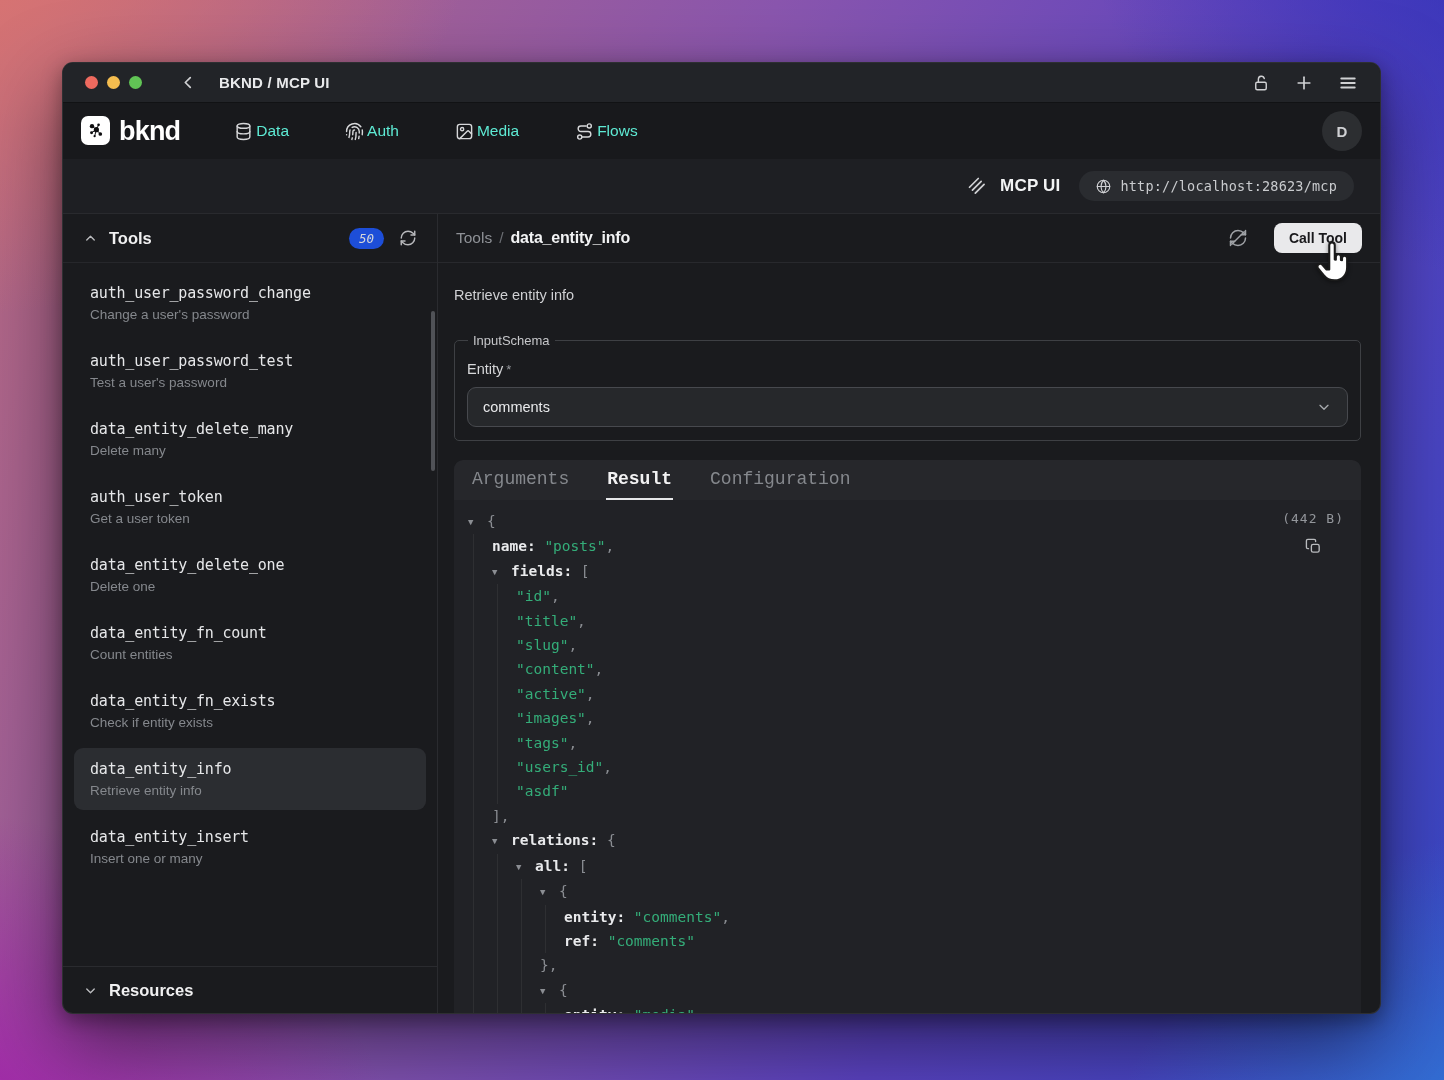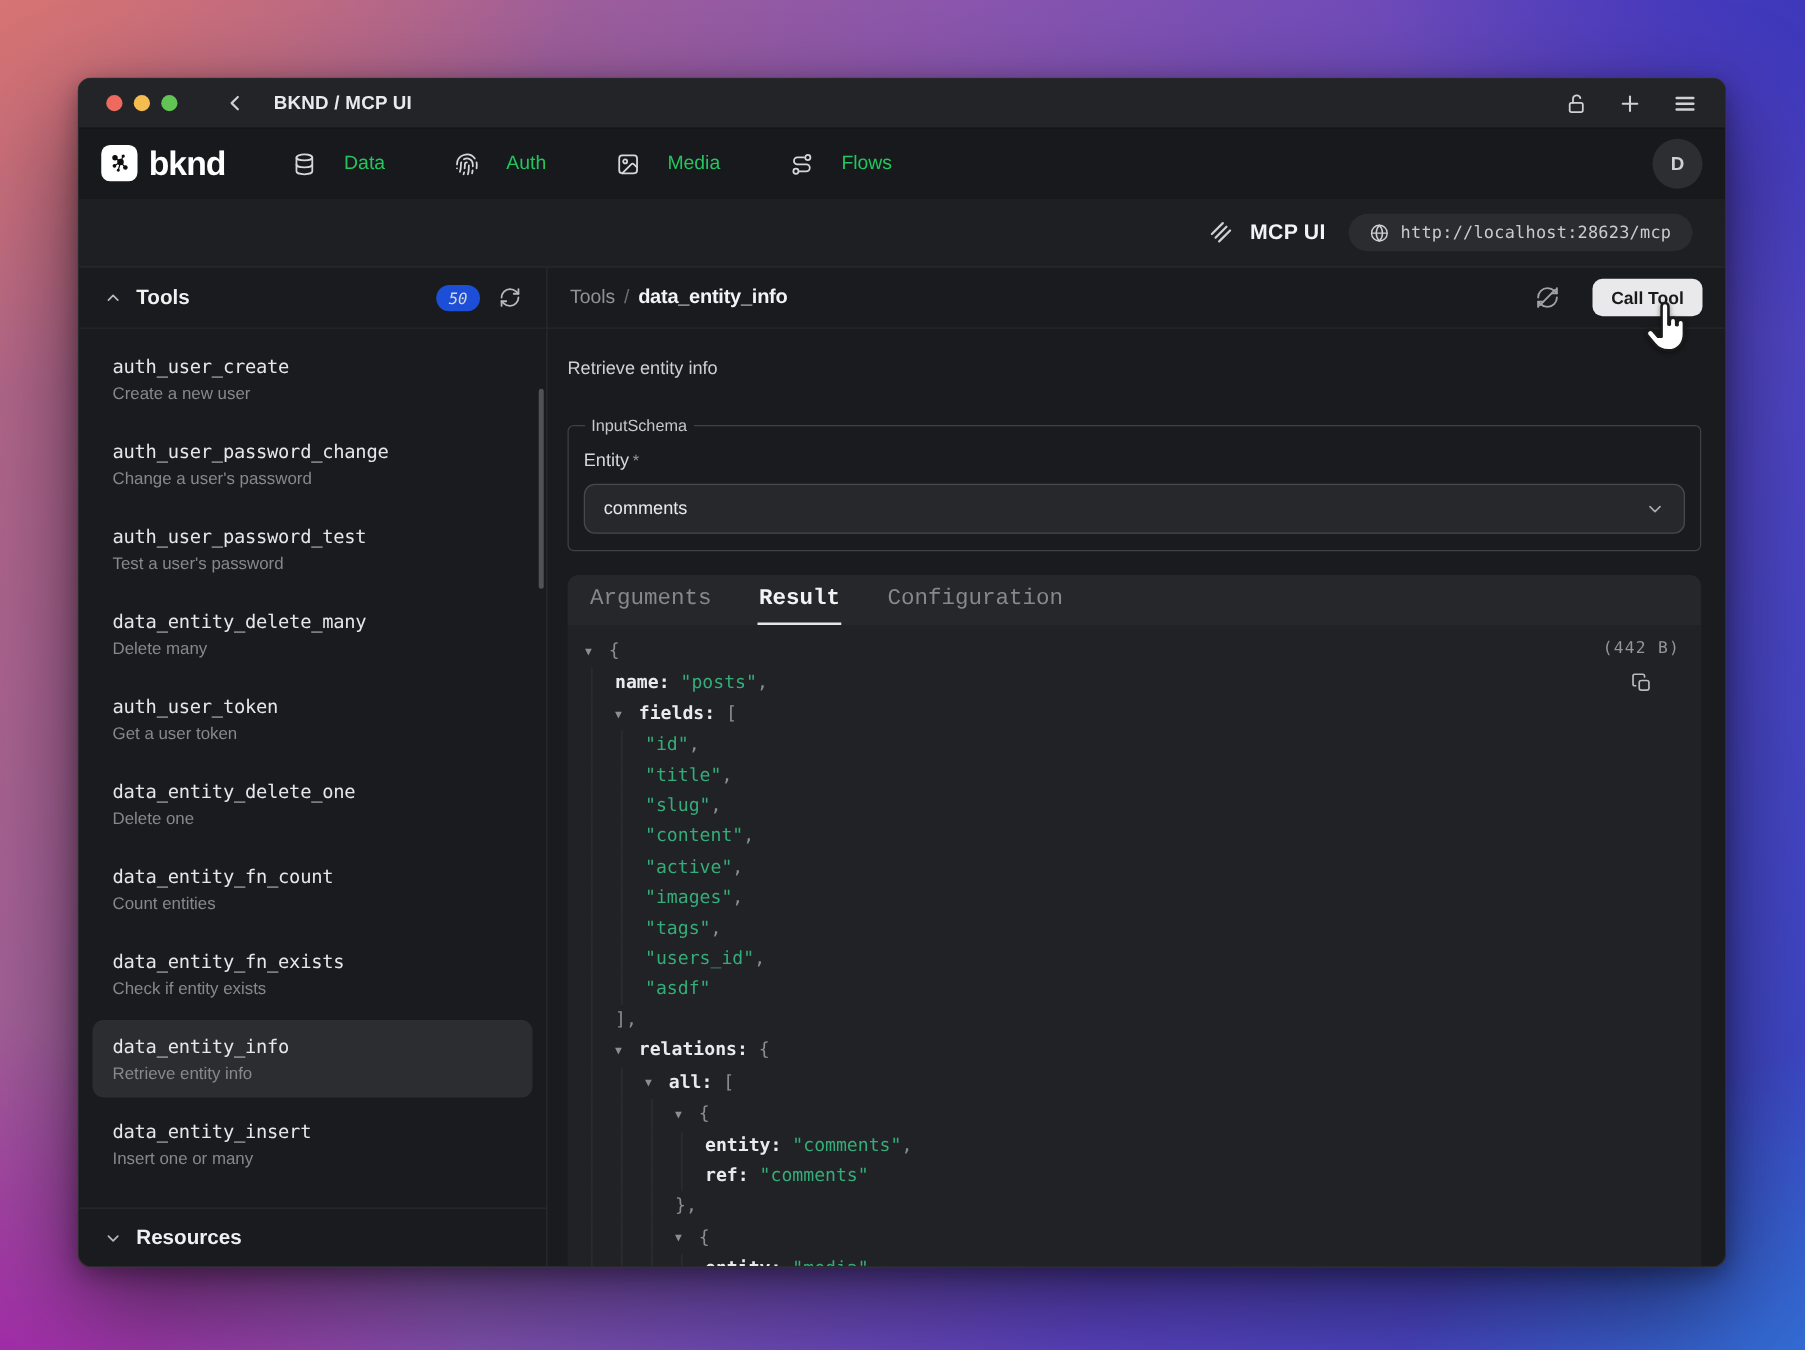--- a/index.html
+++ b/index.html
@@ -34,21 +34,21 @@
   .tb-right { margin-left:auto; display:flex; align-items:center; gap:24px; color:#d0d1d3; }
   .icon { display:inline-flex; align-items:center; justify-content:center; }
   .icon svg { display:block; }
 
   
   .appbar { height:56px; flex:0 0 56px; background:#18191c; display:flex; align-items:center; padding:0 18px; }
   .brand { display:flex; gap:9px; }
   .brand-mark { width:29px; height:29px; background:#fff; border-radius:7px; display:flex; align-items:center; justify-content:center; }
   .brand-name { color:#fff; font-size:27px; font-weight:bold; letter-spacing:-0.8px; }
   .nav { display:flex; align-items:center; gap:56px; margin-left:54px; }
-  .nav-item { display:flex; align-items:center; gap:22px; color:#22c55e; font-size:15.5px; cursor:default; }
+  .nav-item { display:flex; align-items:center; gap:3px; color:#5eead4; font-size:15.5px; cursor:default; }
   .nav-item .icon { color:#d6d7d9; }
   .avatar { margin-left:auto; width:40px; height:40px; border-radius:50%; background:#2c2e31; color:#cfd0d3; display:flex; align-items:center; justify-content:center; font-size:15px; font-weight:600; }
 
   
   .mcp-row { height:55px; flex:0 0 55px; background:#1e1f23; border-bottom:1px solid #292a2e; display:flex; align-items:center; padding:0 26px;justify-content:flex-end; }
   .mcp-row .icon { color:#cfd0d3; }
   .mcp-title { margin-left:13px; color:#f2f3f4; font-size:17px; font-weight:700; letter-spacing:.2px; }
   .url-pill { margin-left:19px; background:#2a2c30; border-radius:999px; padding:7px 17px; display:flex; align-items:center; gap:9px; color:#c9cbce; }
   .url-pill .url { font-size:13.5px; letter-spacing:.2px; }
 
@@ -263,24 +263,20 @@
         <span class="refresh-btn icon">
           <svg width="18" height="18" viewBox="0 0 24 24" fill="none" stroke="currentColor" stroke-width="1.9" stroke-linecap="round" stroke-linejoin="round">
               <path d="M3 12a9 9 0 0 1 9-9 9.75 9.75 0 0 1 6.74 2.74L21 8"></path>
               <path d="M21 3v5h-5"></path>
               <path d="M21 12a9 9 0 0 1-9 9 9.75 9.75 0 0 1-6.74-2.74L3 16"></path>
               <path d="M8 16H3v5"></path>
             </svg>
         </span>
       </div>
       <div class="tools-list">
-  <div class="tool-item">
-    <div class="tool-name mono">auth_user_create</div>
-    <div class="tool-desc">Create a new user</div>
-  </div>
 
   <div class="tool-item">
     <div class="tool-name mono">auth_user_password_change</div>
     <div class="tool-desc">Change a user's password</div>
   </div>
 
   <div class="tool-item">
     <div class="tool-name mono">auth_user_password_test</div>
     <div class="tool-desc">Test a user's password</div>
   </div>

